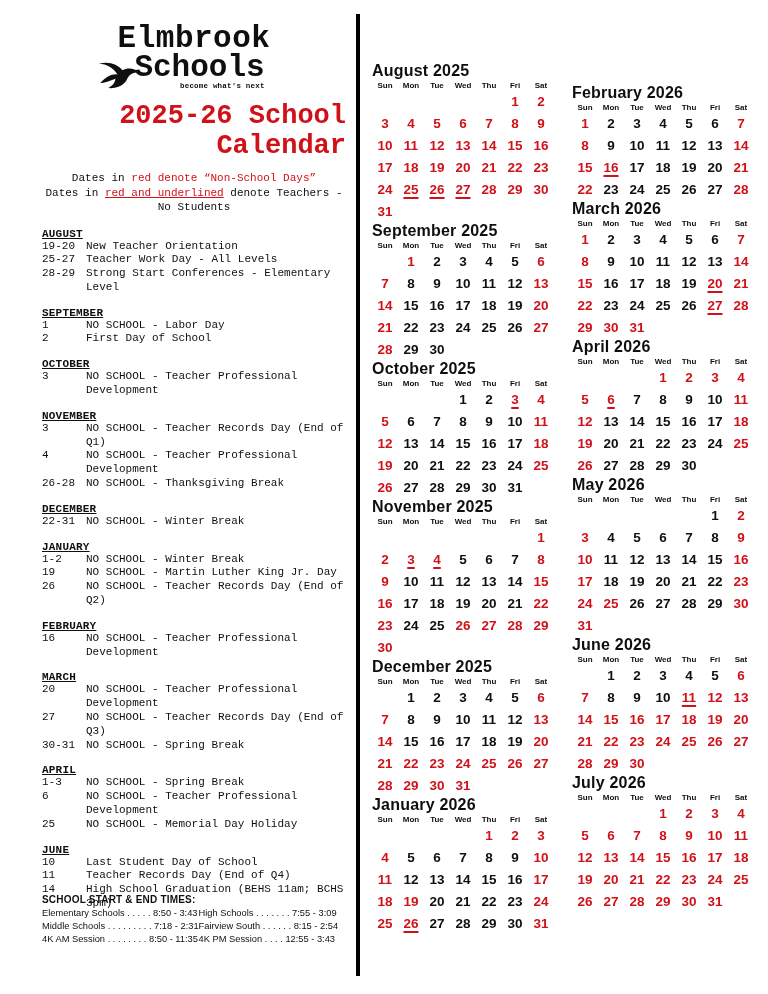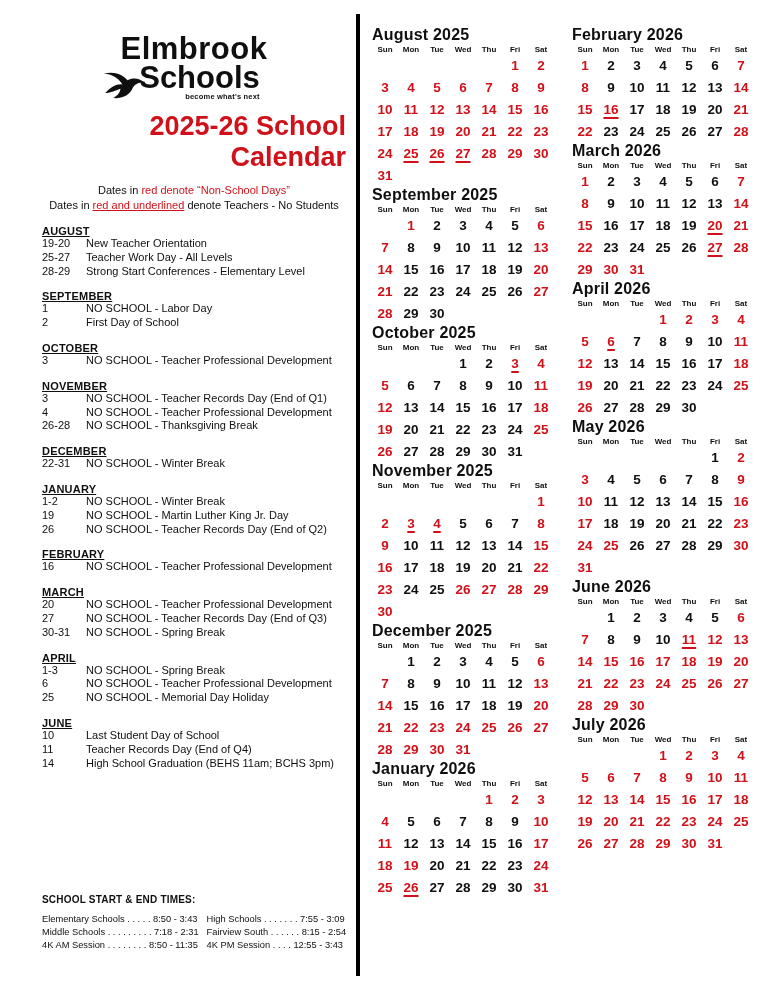--- a/index.html
+++ b/index.html
@@ -2,45 +2,45 @@
 <html><head>
 <meta charset="utf-8">
 <style>
   :root { --red:#d01119; --ink:#0f0f0f; }
   html,body { margin:0; padding:0; }
   body {
     width:768px; height:994px; background:#fff; position:relative; overflow:hidden;
     font-family:"Liberation Sans", sans-serif; color:var(--ink);
   }
   
-  .left-col { position:absolute; left:42px; top:34px; width:304px; }
+  .left-col { position:absolute; left:42px; top:24px; width:304px;font-family:Liberation Mono, monospace; }
   .logo { text-align:center; position:relative; }
   .logo-line1 { font-size:31px; font-weight:bold; letter-spacing:.5px; line-height:30px; }
   .logo-line2-wrap { position:relative; display:inline-block; margin-left:11px; }
   .bird { position:absolute; left:-38px; top:2px; width:46px; height:34px; }
   .logo-line2 { font-size:31px; font-weight:bold; line-height:28px; }
   .tagline { font-size:7.5px; font-weight:bold; text-align:right; margin-top:0; letter-spacing:.2px; }
   .page-title { color:var(--red); font-weight:bold; font-size:27px; text-align:right; margin-top:8px; }
   .legend { margin-top:10px; font-size:11px; line-height:14.5px;text-align:center; }
   .legend .red   { color:var(--red); }
   .legend .red-u { color:var(--red); text-decoration:underline; }
   .events { margin-top:13px; }
   .evt-header { font-size:11px; font-weight:bold; text-decoration:underline; margin-top:12px; letter-spacing:.2px; }
   .evt-header:first-child { margin-top:0; }
   .evt-row { display:flex; font-size:11px; line-height:13.8px; }
   .evt-date { width:44px; flex-shrink:0; }
   .times { position:absolute; left:42px; top:894px; width:312px; }
   .times-h { font-size:10px; font-weight:bold; letter-spacing:.2px; }
-  .times-cols { display:flex; gap:8px; font-size:9.3px; line-height:13px; margin-top:8px; }
+  .times-cols { display:flex; gap:0; font-size:9.3px; line-height:13px; margin-top:2px; }
   .times-col { white-space:nowrap; }
   
   .divider { position:absolute; left:356px; top:14px; width:4px; height:962px; background:#000; }
   
   .cals { position:absolute; left:372px; top:26px; display:flex; gap:14px; }
-  .cal-col { display:flex; flex-direction:column; justify-content:flex-start; height:944px; width:186px; }
+  .cal-col { display:flex; flex-direction:column; justify-content:center; height:944px; width:186px; }
   .mtitle { font-size:16px; font-weight:bold; letter-spacing:.2px; line-height:18px; }
   .wk { display:grid; grid-template-columns:repeat(7,26px); font-size:8px; font-weight:bold; text-align:center; margin-top:1px; }
   .grid { display:grid; grid-template-columns:repeat(7,26px); grid-auto-rows:22px; font-size:13.5px; font-weight:bold; text-align:center; align-items:center; }
   .day.red { color:var(--red); }
   .day.u { text-decoration:underline; text-underline-offset:3px; text-decoration-thickness:1.5px; }
 </style>
 </head>
 <body>
 
 <div class="left-col">

